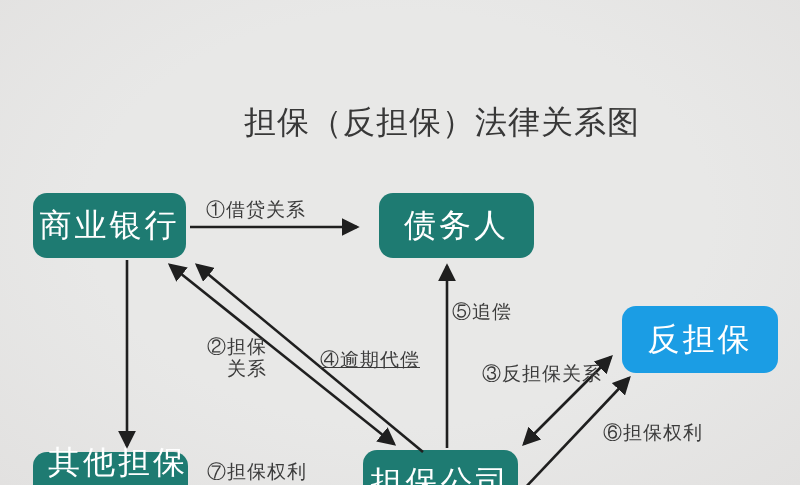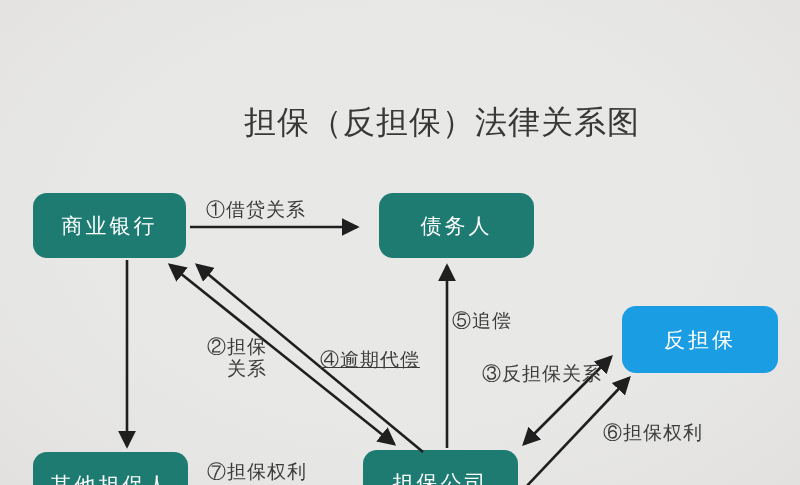--- a/index.html
+++ b/index.html
@@ -10,38 +10,38 @@
   }
   #title{
     position:absolute;left:244px;top:74px;
     font-size:32px;letter-spacing:1px;color:var(--title,#383838);
     white-space:nowrap;
     margin-top:27px;
   }
   .node{
     position:absolute;border-radius:14px;color:#fff;
     display:flex;align-items:center;justify-content:center;
-    font-size:21px;font-weight:500;letter-spacing:3px;text-align:right;
+    font-size:32px;font-weight:500;letter-spacing:3px;text-align:right;
   }
   .node.teal{background:var(--teal,#1e7b72);}
   .node.blue{background:var(--blue,#1b9de4);}
   #n-bank{left:33px;top:193px;width:153px;height:65px;}
   #n-debtor{left:363px;top:193px;width:155px;height:65px;margin-left:16px;}
   #n-counter{left:622px;top:306px;width:156px;height:67px;}
   #n-other{left:33px;top:452px;width:155px;height:66px;}
   #n-company{left:363px;top:450px;width:155px;height:66px;}
   .elabel{
     position:absolute;font-size:19px;color:var(--label,#3b3b3b);
     white-space:nowrap;letter-spacing:1px;
   }
   #el-1{left:206px;top:197px;}
   #el-2{left:201px;top:336px;width:66px;text-align:right;white-space:pre-line;line-height:22px;}
   #el-3{left:482px;top:361px;}
   #el-4{left:320px;top:347px;text-decoration:underline;}
-  #el-5{left:452px;top:308px;}
+  #el-5{left:452px;top:299px;}
   #el-6{left:567px;top:420px;margin-left:36px;}
   #el-7{left:207px;top:459px;}
   #edges{position:absolute;left:0;top:0;pointer-events:none;}
   #edges line{stroke:var(--arrow,#1f1f1f);stroke-width:2.6px;}
   .ahp{fill:var(--arrow,#1f1f1f);}
 </style>
 </head>
 <body style="background: radial-gradient(at 50% 45%, rgb(232, 232, 231) 55%, rgb(226, 225, 224) 100%);">
 
 <div id="title">担保（反担保）法律关系图</div>

